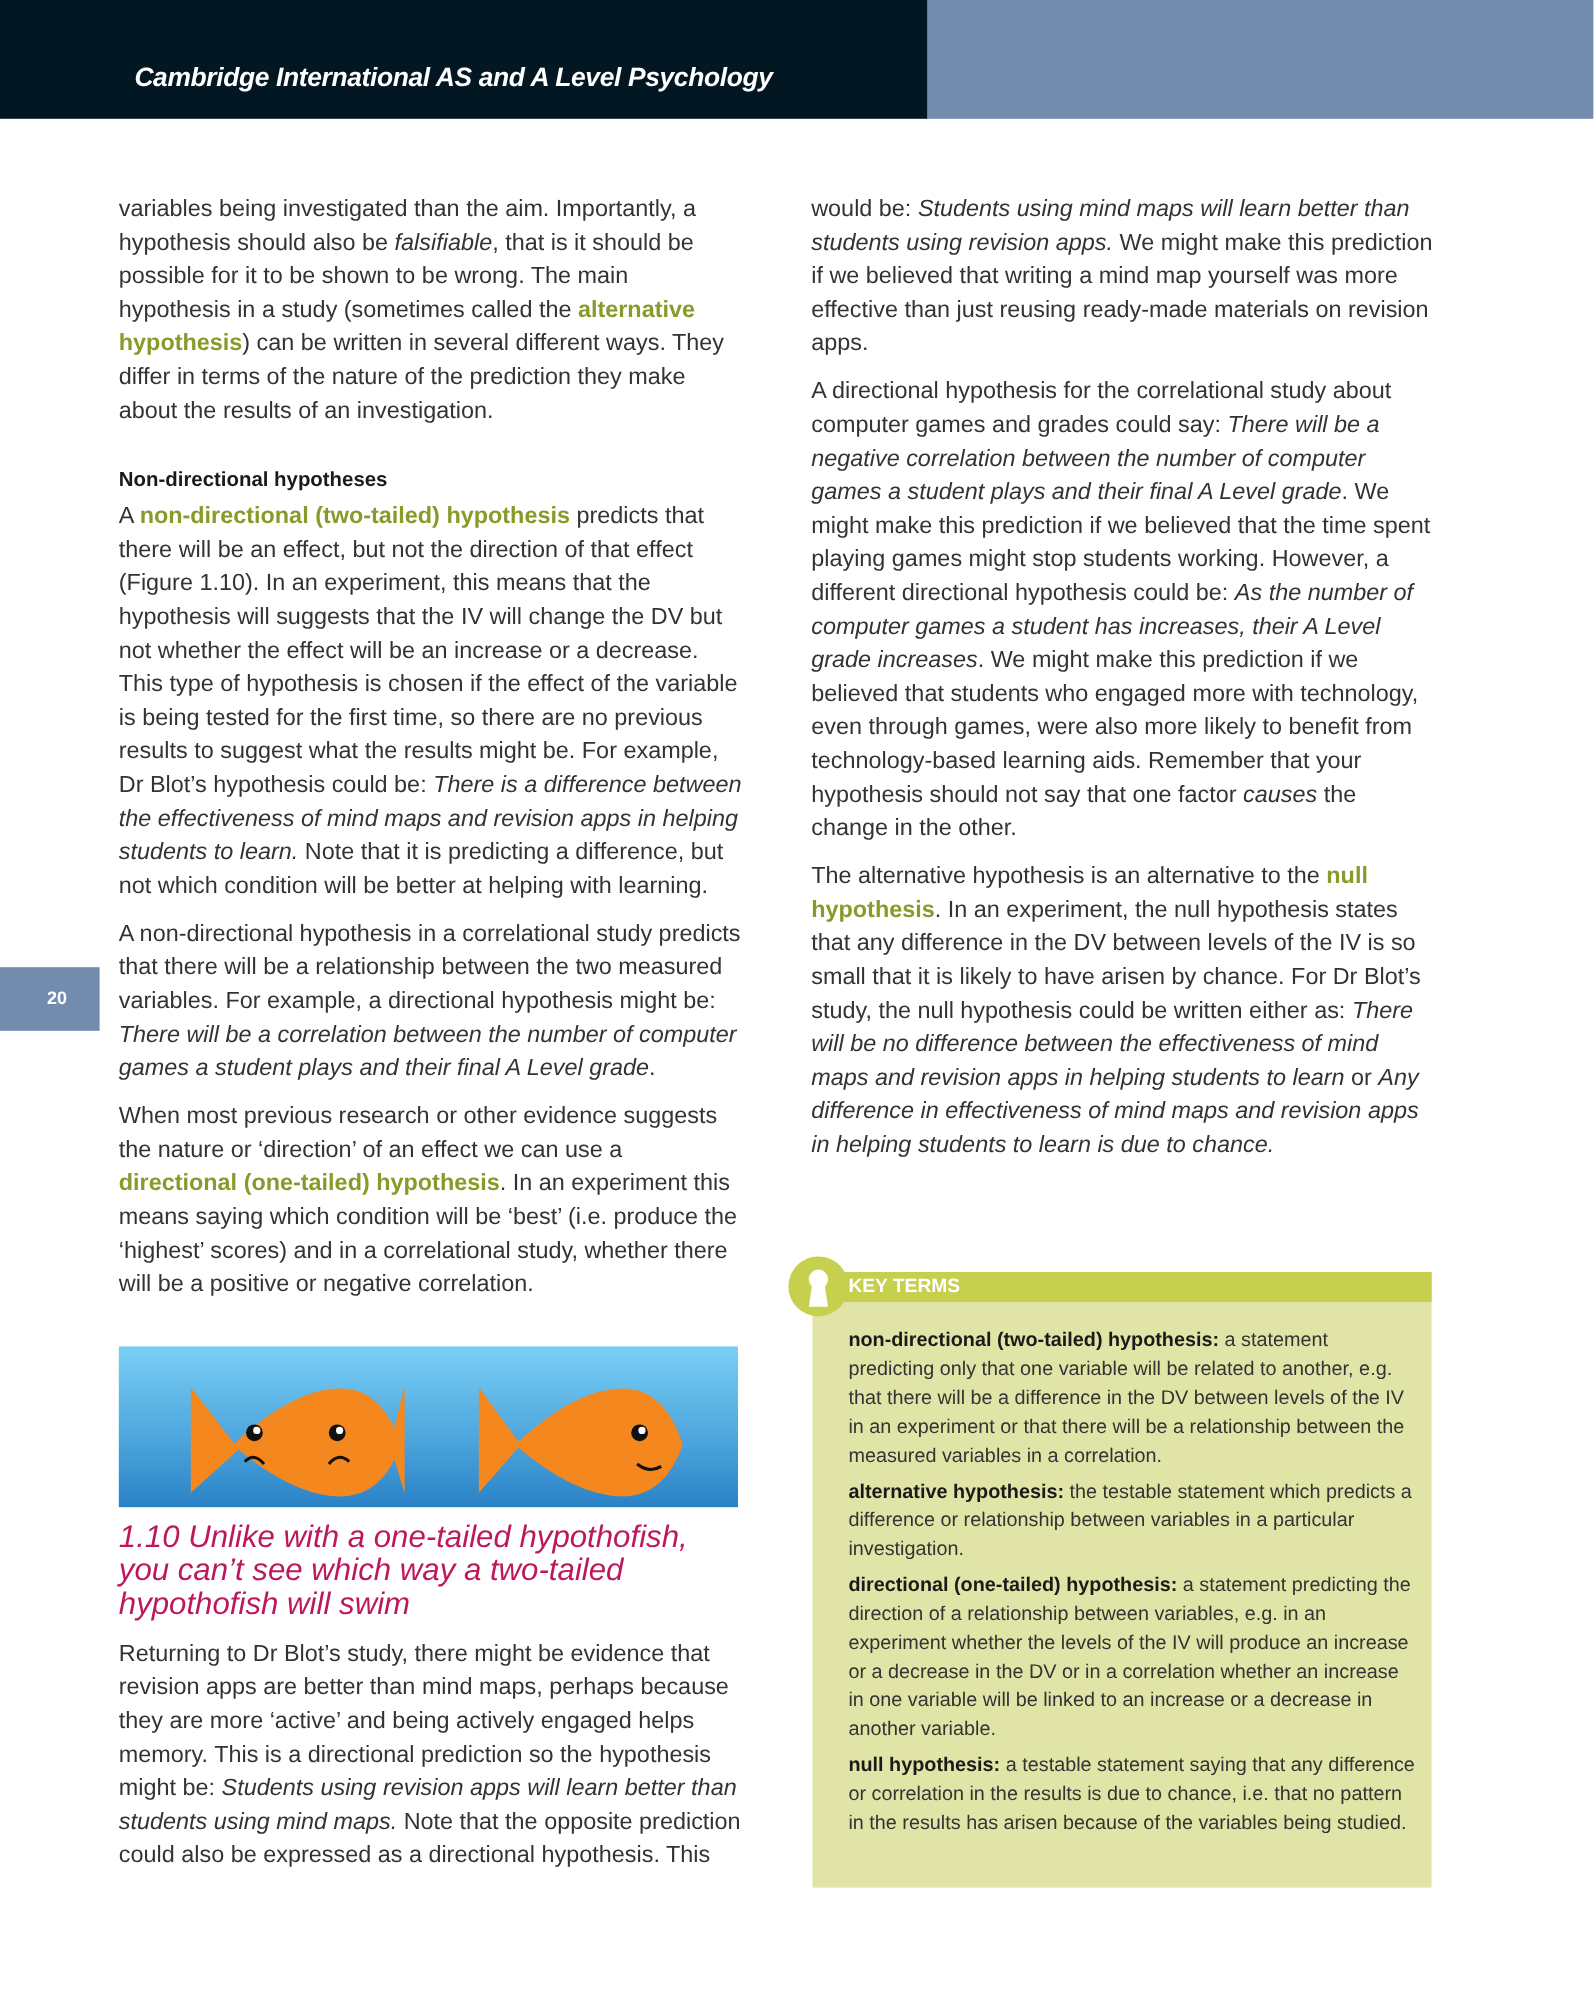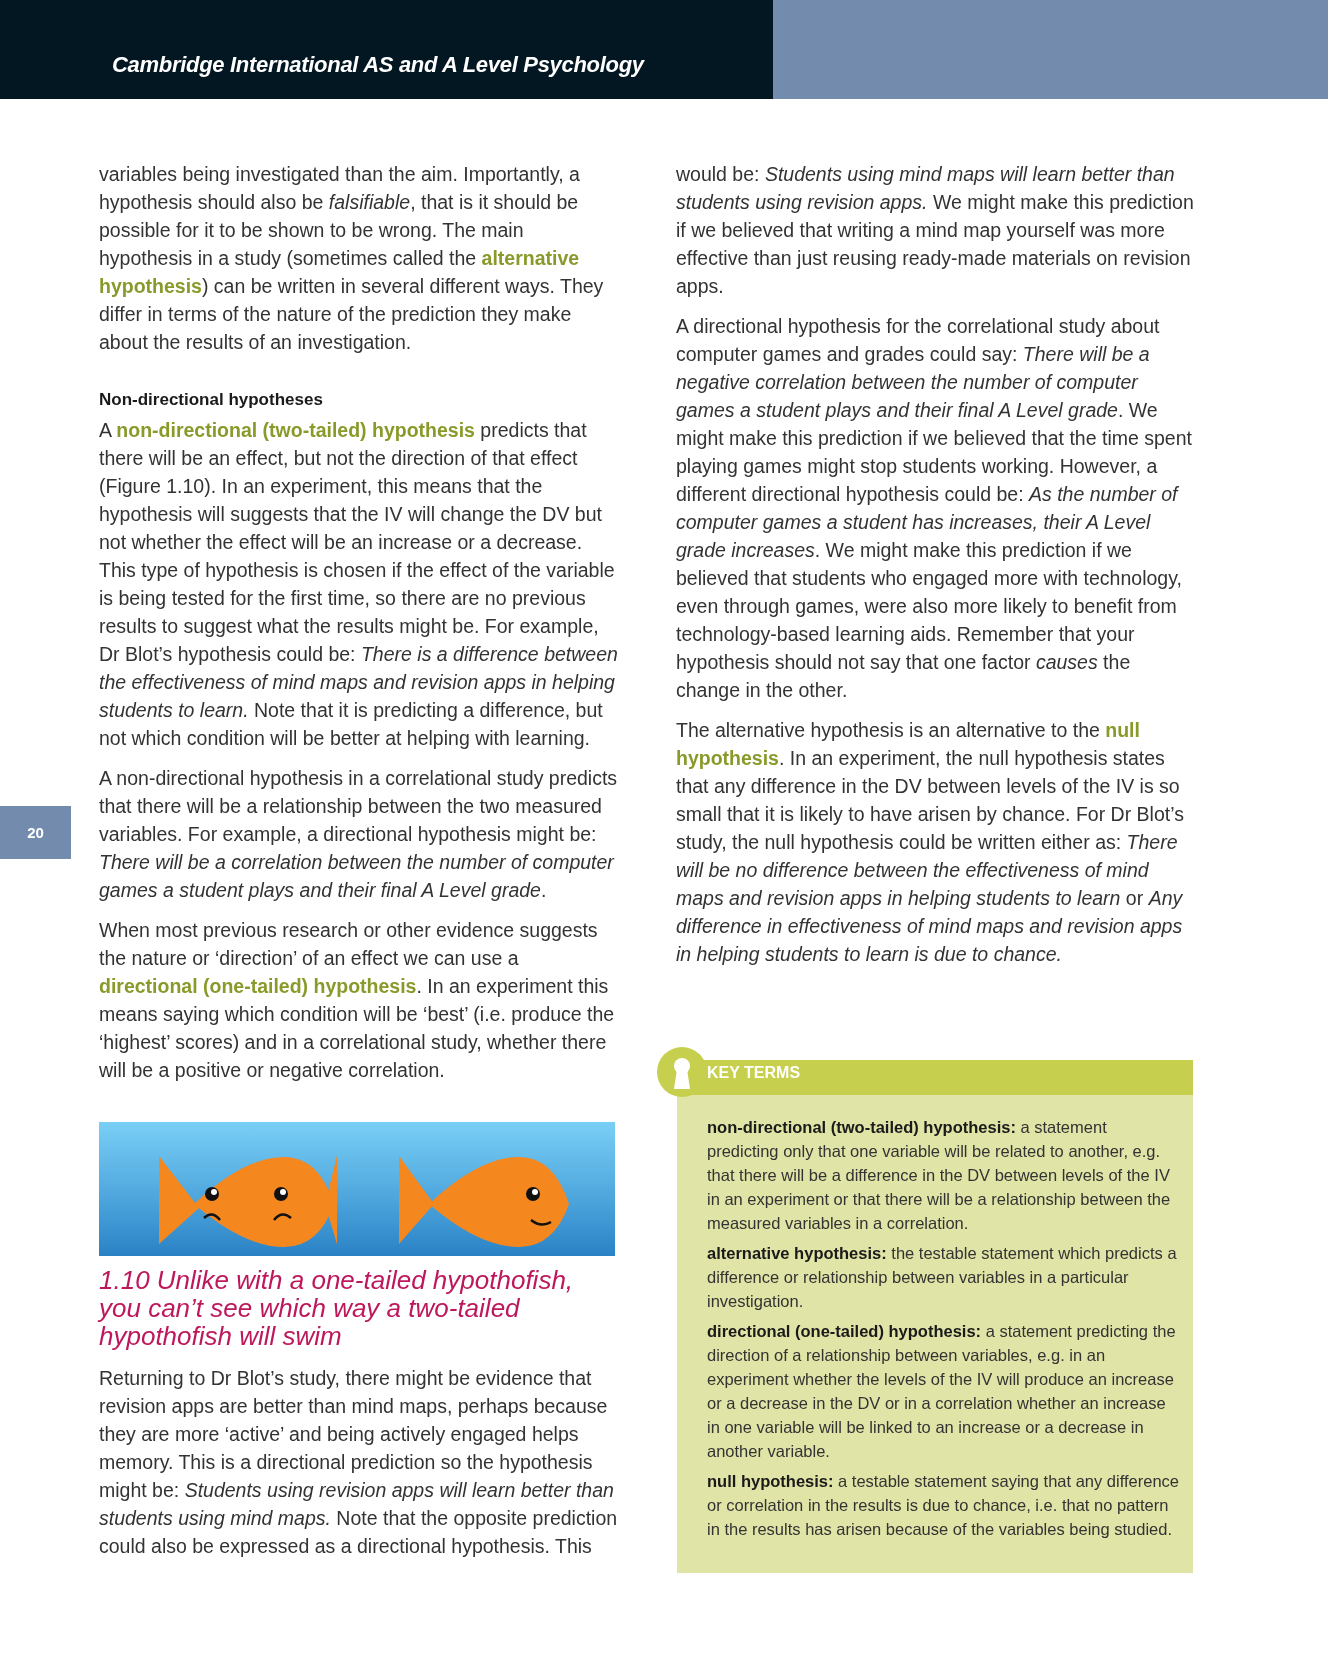--- a/index.html
+++ b/index.html
@@ -13,41 +13,41 @@
   .header-blue {
     position: absolute; left: 773px; top: 0; width: 555px; height: 99px; background: #738cae;
   }
   .header-title {
     position: absolute; left: 112px; top: 52px; color: #ffffff; font-size: 22px; font-weight: bold;
     letter-spacing: -0.3px;
     font-style: italic;
   }
   .page-tab {
     position: absolute; left: 0; top: 806px; width: 71px; height: 53px; background: #738cae;
-    color: #fff; font-size: 15px; font-weight: bold; display: flex; align-items: center; justify-content: center;
+    color: #fff; font-size: 15px; font-weight: bold; display: flex; align-items: center; justify-content: center; padding-left: 12px;
   }
   .col { position: absolute; width: 520px; font-size: 19.5px; line-height: 28px; color: #333; }
   .col p { margin: 0 0 12px 0; }
   .col-left { left: 99px; top: 160px; }
   .col-right { left: 676px; top: 160px; }
   h3 { font-size: 17px; font-weight: bold; color: #1a1a1a; margin: 30px 0 2px 0; line-height: 28px; }
   .kt { color: #8a9a2a; font-weight: bold; }
   em { font-style: italic; }
   .figure {
     width: 516px; height: 134px; margin-top: 38px;
     background: linear-gradient(to bottom, #79cff5 0%, #4fa7de 55%, #2a82c6 100%);
     position: relative;
   }
   .figure svg { position: absolute; left: 0; top: 0; }
   .caption { font-size: 26px; line-height: 28px; color: #be185d; margin: 10px 0 14px 0; font-style: italic; }
   .keyterms {
     position: absolute; left: 677px; top: 1060px; width: 516px; height: 513px; background: #e0e4a6;
   }
   .kt-header {
-    height: 35px; background: #c6cf4e; color: #fff; font-weight: bold; font-size: 16px;
+    height: 25px; background: #c6cf4e; color: #fff; font-weight: bold; font-size: 16px;
     padding-left: 30px; line-height: 25px;
   }
   .kt-icon {
     position: absolute; left: -20px; top: -13px; width: 50px; height: 50px; border-radius: 50%;
     background: #c6cf4e;
   }
   .kt-body { padding: 20px 14px 0 30px; font-size: 16.5px; line-height: 24px; color: #333; }
   .kt-body p { margin: 0 0 6px 0; }
   .kt-body b { color: #1a1a1a; }
 </style>

